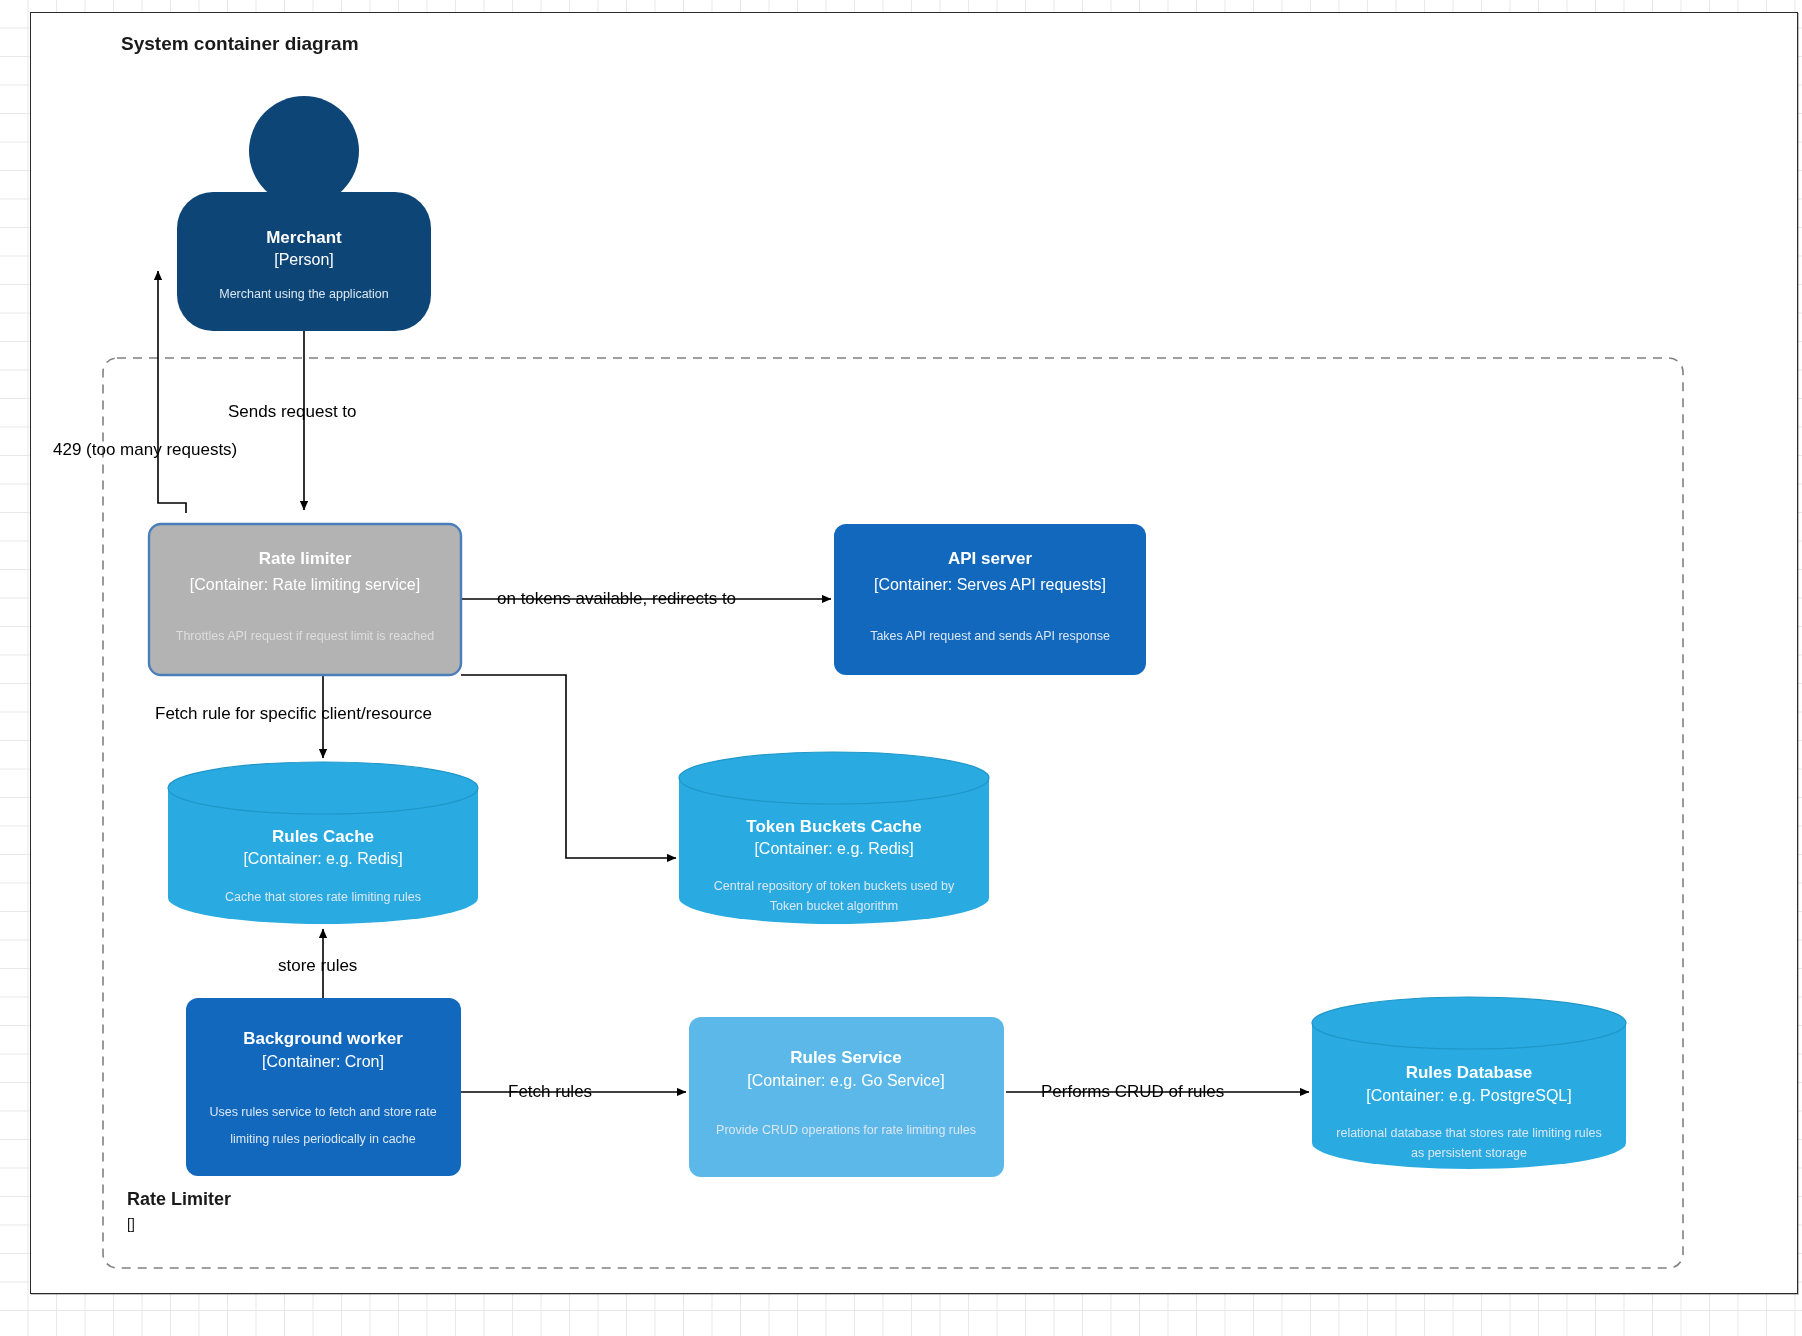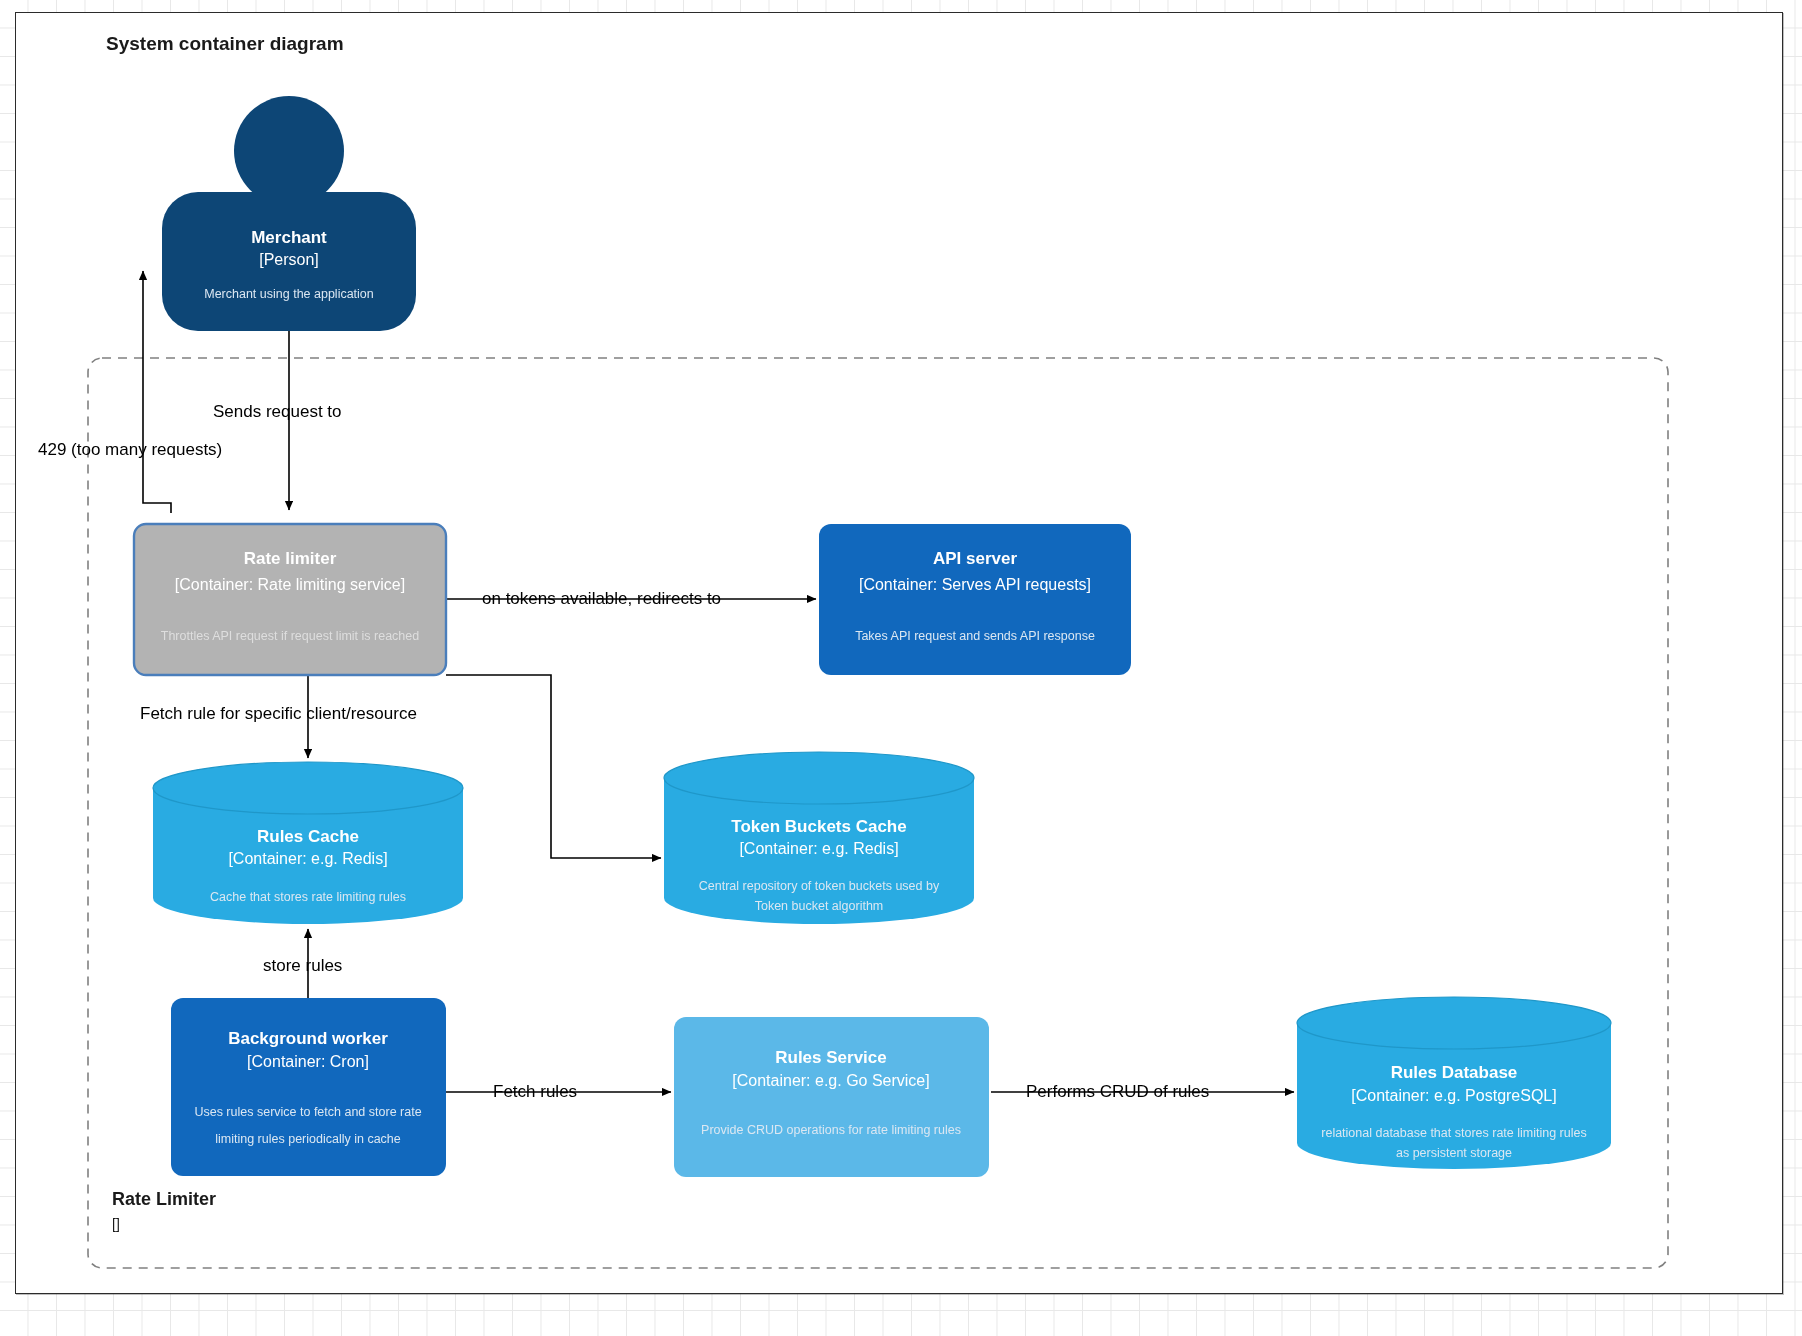--- a/index.html
+++ b/index.html
@@ -19,21 +19,21 @@
     height: 1336px;
     background-color: #ffffff;
     background-image:
       linear-gradient(to right, #e8e8e8 1px, transparent 1px),
       linear-gradient(to bottom, #e8e8e8 1px, transparent 1px);
     background-size: 28.5px 28.5px;
     background-position: -1px -1px;
   }
   #page {
     position: absolute;
-    left: 15px;
+    left: 30px;
     top: 12px;
     width: 1766px;
     height: 1280px;
     background: #ffffff;
     border: 1px solid #2b2b2b;
     box-shadow: 1px 1px 0 rgba(0,0,0,0.25);
     overflow: hidden;
     text-align: center;
   }
   svg.diagram {

